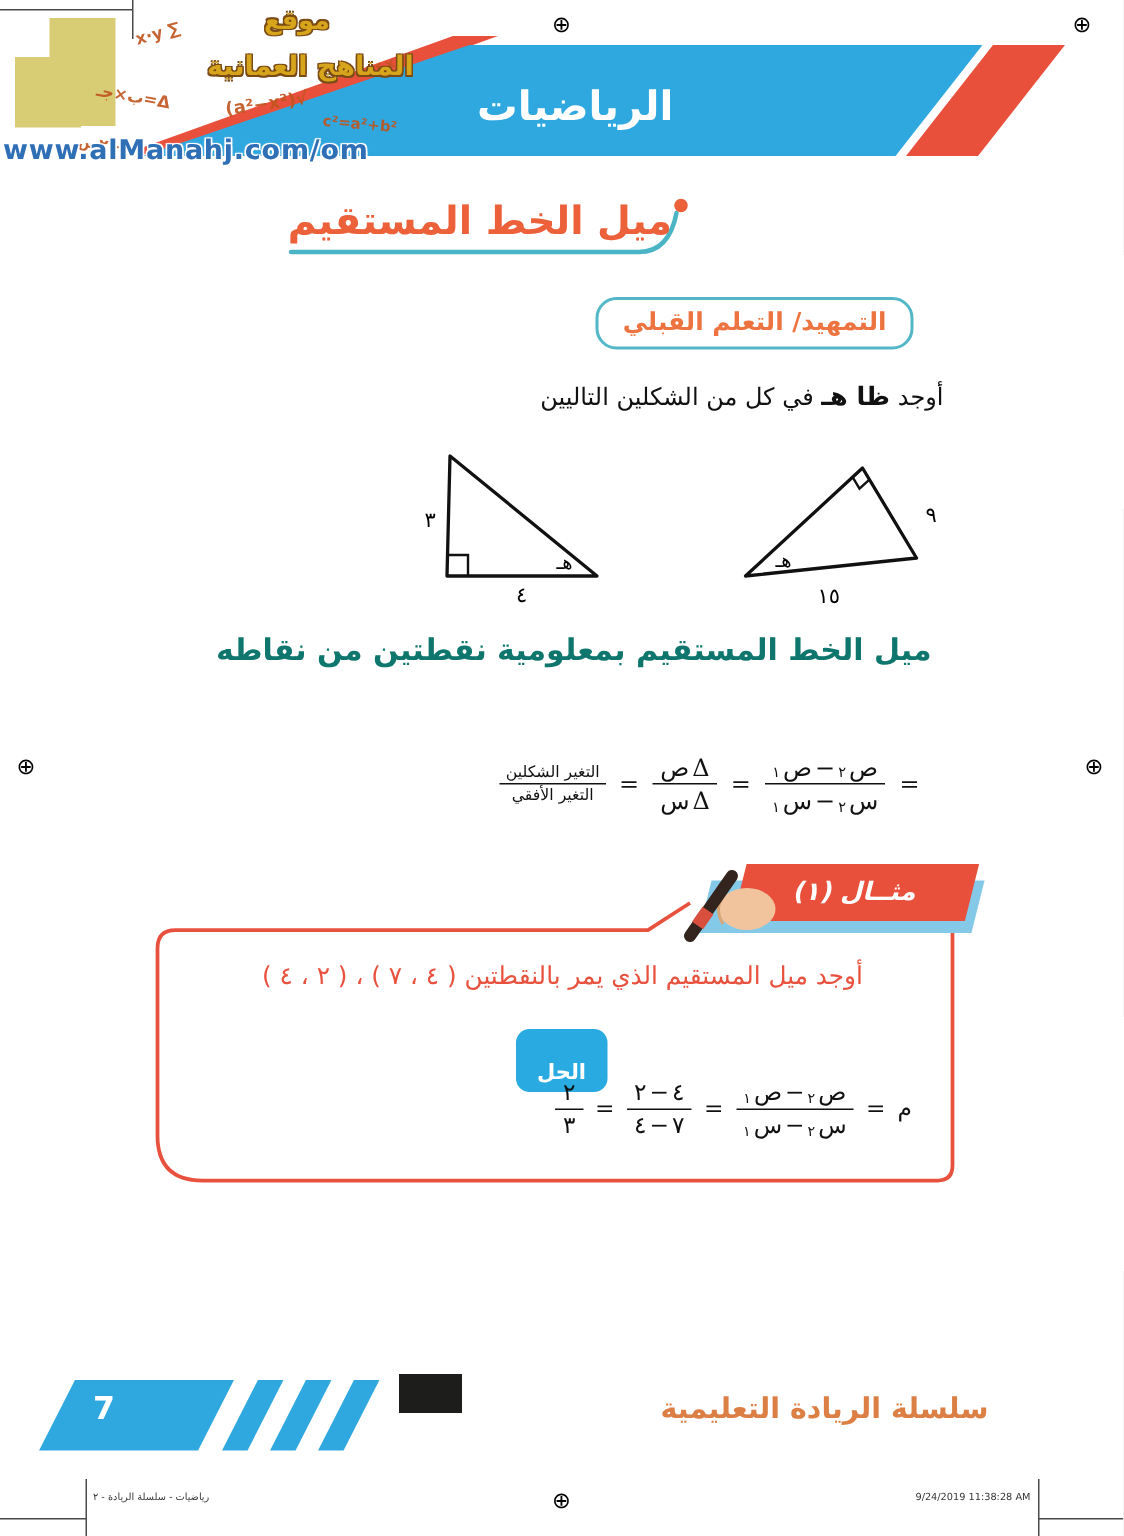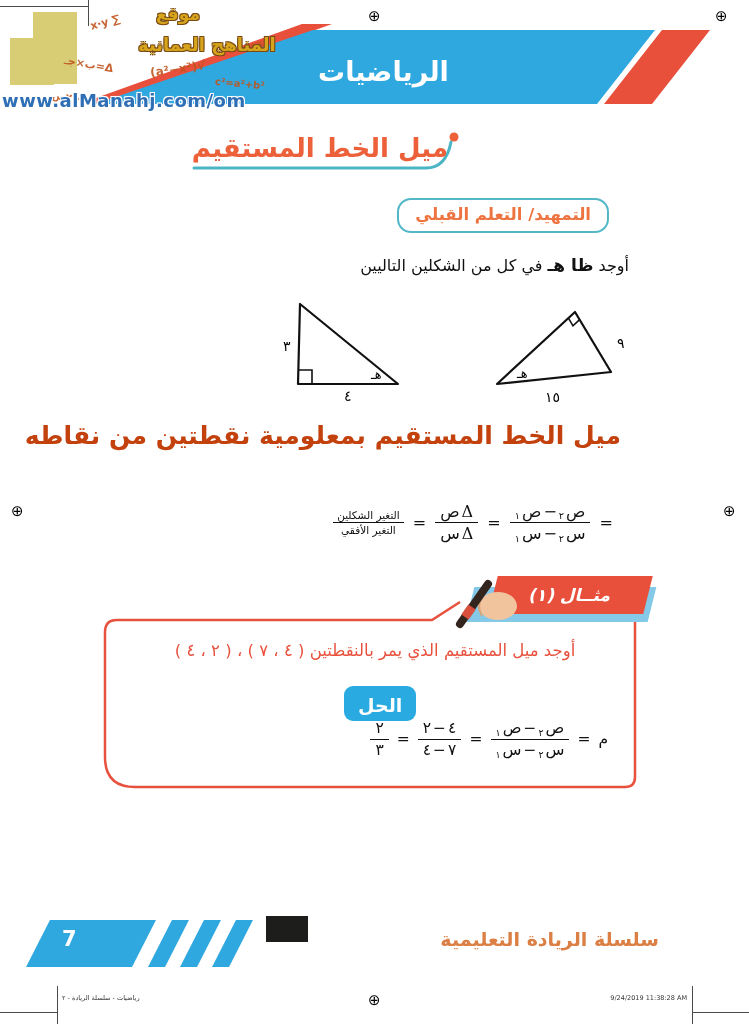--- a/index.html
+++ b/index.html
@@ -16,57 +16,57 @@
   .sticky{position:absolute;background:#d8cc74;}
   .banner-blue{position:absolute;left:0;top:0;width:749px;height:120px;
     background:#2fa8e0;
     clip-path:polygon(313px 30px,655px 30px,597px 104px,95px 104px);}
   .banner-redstripe{position:absolute;left:0;top:0;width:749px;height:120px;background:#e8503c;
     clip-path:polygon(302px 24px,332px 24px,112px 103px,82px 103px);}
   .banner-redslash{position:absolute;left:0;top:0;width:749px;height:120px;background:#e8503c;
     clip-path:polygon(662px 30px,710px 30px,652px 104px,604px 104px);}
   .banner-subject{position:absolute;left:318px;top:56px;width:160px;color:#ffffff;
     font-weight:bold;font-size:27px;text-align:left;direction:rtl;}
-  .wm-word{position:absolute;left:156px;top:4px;font-size:17px;font-weight:bold;color:#d6a51c;
+  .wm-word{position:absolute;left:176px;top:4px;font-size:17px;font-weight:bold;color:#d6a51c;
     text-shadow:1px 1px 0 #7a4b16,-1px -1px 0 #7a4b16,1px -1px 0 #7a4b16,-1px 1px 0 #7a4b16;direction:rtl;}
   .wm-name{position:absolute;left:138px;top:34px;font-size:18px;font-weight:bold;color:#d6a51c;
     text-shadow:1px 1px 0 #7a4b16,-1px -1px 0 #7a4b16,1px -1px 0 #7a4b16,-1px 1px 0 #7a4b16;direction:rtl;}
   .wm-url{position:absolute;left:2px;top:90px;font-size:18px;font-weight:bold;color:#2f6fb6;letter-spacing:.5px;
     text-shadow:0 0 2px #fff,1px 1px 0 #fff,-1px -1px 0 #fff,1px -1px 0 #fff,-1px 1px 0 #fff;}
   .scribble{position:absolute;color:#c0541e;font-weight:bold;opacity:.9;direction:rtl;}
 
   
   .lesson-title{position:absolute;right:301px;top:133px;font-size:26px;font-weight:bold;
     color:#ec603a;direction:rtl;}
   .intro-badge{position:absolute;right:140px;top:198px;border:2px solid #52b7c7;border-radius:14px;
     padding:5px 16px 7px;color:#ed7440;font-weight:bold;font-size:16.5px;direction:rtl;background:#fff;}
   .find-line{position:absolute;right:120px;top:255px;font-size:16px;direction:rtl;color:#111;}
   .find-line b{font-size:17px;}
-  .section-heading{position:absolute;right:128px;top:421px;font-size:25px;font-weight:bold;
-    color:#c2410c;direction:rtl;}
+  .section-heading{position:absolute;right:128px;top:421px;font-size:20px;font-weight:bold;
+    color:#0f766e;direction:rtl;}
   .points-line{position:absolute;right:130px;top:466px;font-size:15px;direction:rtl;color:#111;}
   .points-line sub{font-size:62%;}
 
   
   .eqrow{position:absolute;display:flex;direction:rtl;align-items:center;gap:9px;
     font-size:16px;color:#111;}
   .frac{display:inline-flex;flex-direction:column;align-items:center;line-height:1.2;}
   .frac .num{display:flex;direction:rtl;align-items:flex-start;gap:2px;
     border-bottom:1.4px solid #111;padding:0 5px 1px;}
   .frac .den{display:flex;direction:rtl;align-items:flex-start;gap:2px;padding:1px 5px 0;}
   .frac sub,.frac .sb{font-size:61%;align-self:flex-end;line-height:1;}
   .frac-small{font-size:10.5px;}
   .frac-small .num,.frac-small .den{padding:1px 4px;}
   .eqsign{font-weight:normal;}
 
   
   .example-question{position:absolute;left:115px;top:641px;width:520px;text-align:center;
     direction:rtl;color:#e8513d;font-weight:normal;font-size:16.5px;}
   .answer-badge{position:absolute;left:344px;top:686px;background:#29abe2;color:#fff;
-    font-weight:bold;font-size:19px;border-radius:9px;padding:8px 14px 5px;direction:rtl;}
+    font-weight:bold;font-size:14px;border-radius:9px;padding:21px 14px 5px;direction:rtl;}
   .mathal-shadow{position:absolute;left:470px;top:587px;width:182px;height:35px;background:#85c9e8;
     transform:skewX(-14deg);}
   .mathal-red{position:absolute;left:493px;top:576px;width:155px;height:38px;background:#e8503c;
     transform:skewX(-14deg);display:flex;align-items:center;justify-content:center;
     color:#fff;font-weight:bold;font-size:17px;direction:rtl;}
 
   
   .foot-para{position:absolute;left:38px;top:920px;width:106px;height:47px;background:#2fa8e0;
     transform:skewX(-27deg);}
   .foot-stripe{position:absolute;top:920px;width:17px;height:47px;background:#2fa8e0;

